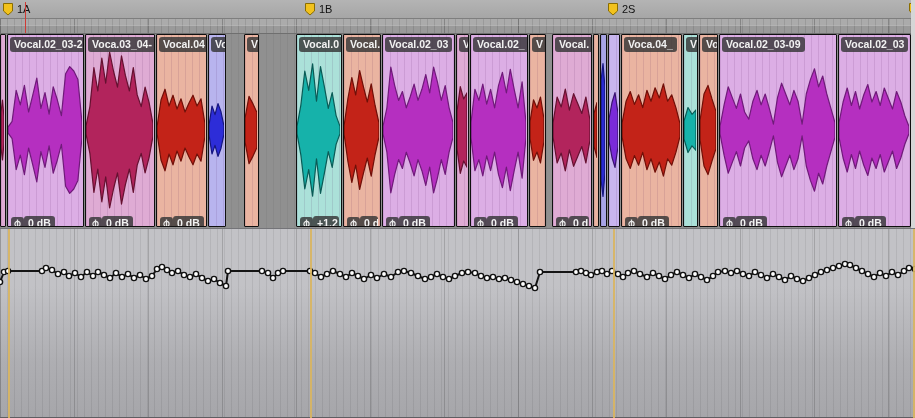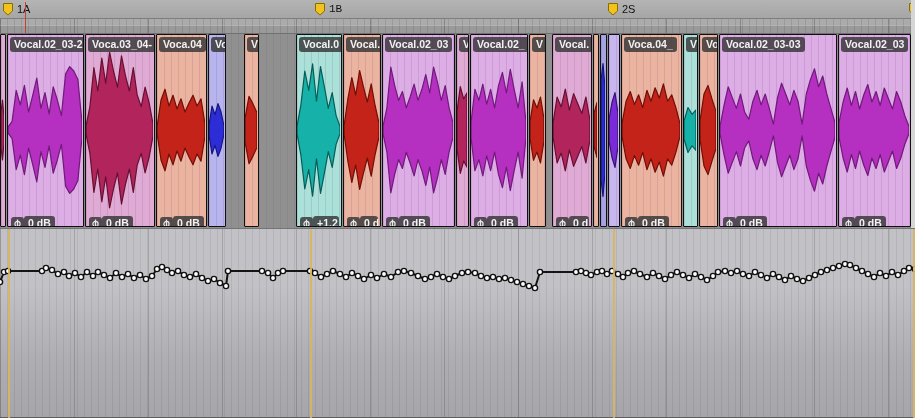--- a/index.html
+++ b/index.html
@@ -79,21 +79,21 @@
 <body>
 
 <div id="stage">
   <div id="marker-strip">
       <div class="marker" style="left: 2px;">
         <svg width="12" height="14">
           <path d="M1.5 1.5 h9 v7.5 l-4.5 4 l-4.5 -4 z" fill="#f2c21d" stroke="#8a6d00" stroke-width="1"></path>
         </svg>
         <span class="marker-label">1A</span>
       </div>
-      <div class="marker" style="left: 314px; font-family: Liberation Mono, monospace;">
+      <div class="marker" style="left: 304px;">
         <svg width="12" height="14">
           <path d="M1.5 1.5 h9 v7.5 l-4.5 4 l-4.5 -4 z" fill="#f2c21d" stroke="#8a6d00" stroke-width="1"></path>
         </svg>
         <span class="marker-label">1B</span>
       </div>
       <div class="marker" style="left: 607px;">
         <svg width="12" height="14">
           <path d="M1.5 1.5 h9 v7.5 l-4.5 4 l-4.5 -4 z" fill="#f2c21d" stroke="#8a6d00" stroke-width="1"></path>
         </svg>
         <span class="marker-label">2S</span>
@@ -150,21 +150,21 @@
           </div>
           <div class="vol-text">0 dB</div>
         </div>
       </div>
       <div class="clip" style="left: 156px; width: 51px; background: rgb(234, 180, 161);">
         <div class="clip-stripes"></div>
         <svg class="wave-svg" width="48" height="190">
           <line x1="0" y1="95" x2="48" y2="95" stroke="#700f08" stroke-width="1"></line>
           <path d="M0 95 L0.0 92.0 L4.0 65.0 L8.0 54.2 L12.0 71.0 L16.0 60.2 L20.0 74.0 L24.0 63.8 L28.0 77.0 L32.0 68.0 L36.0 60.2 L40.0 71.0 L44.0 63.8 L48.0 89.0 L48 95 L48.0 101.0 L44.0 126.2 L40.0 119.0 L36.0 129.8 L32.0 122.0 L28.0 113.0 L24.0 126.2 L20.0 116.0 L16.0 129.8 L12.0 119.0 L8.0 135.8 L4.0 125.0 L0.0 98.0 Z" fill="#c32318" stroke="#700f08" stroke-width="1.2" stroke-linejoin="round"></path>
         </svg>
-        <div class="clip-label">Voca.04</div>
+        <div class="clip-label">Vocal.04</div>
         <div class="vol-badge">
           <div class="knob-box">
             <svg width="9" height="10">
               <line x1="4.5" y1="0.5" x2="4.5" y2="9.5" stroke="#e8e8e8" stroke-width="1.3"></line>
               <circle cx="4.5" cy="5" r="2.6" fill="none" stroke="#e8e8e8" stroke-width="1.2"></circle>
             </svg>
           </div>
           <div class="vol-text">0 dB</div>
         </div>
       </div>
@@ -338,21 +338,21 @@
           <path d="M0 95 L0.0 85.7 L4.0 59.0 L8.0 50.4 L12.0 64.0 L16.0 76.4 L16 95 L16.0 113.6 L12.0 126.0 L8.0 139.6 L4.0 131.0 L0.0 104.3 Z" fill="#c32318" stroke="#700f08" stroke-width="1.2" stroke-linejoin="round"></path>
         </svg>
         <div class="clip-label">Vo</div>
       </div>
       <div class="clip" style="left: 719px; width: 118px; background: rgb(220, 174, 229);">
         <div class="clip-stripes"></div>
         <svg class="wave-svg" width="115" height="190">
           <line x1="0" y1="95" x2="115" y2="95" stroke="#701a7a" stroke-width="1"></line>
           <path d="M0 95 L0.0 91.4 L4.1 69.8 L8.2 51.8 L12.3 62.6 L16.4 73.4 L20.5 59.0 L24.6 77.0 L28.8 84.2 L32.9 66.2 L37.0 55.4 L41.1 69.8 L45.2 59.0 L49.3 73.4 L53.4 89.2 L57.5 62.6 L61.6 48.2 L65.7 59.0 L69.8 69.8 L73.9 55.4 L78.0 66.2 L82.1 89.2 L86.3 59.0 L90.4 44.6 L94.5 33.8 L98.6 51.8 L102.7 41.0 L106.8 59.0 L110.9 73.4 L115.0 87.8 L115 95 L115.0 102.2 L110.9 116.6 L106.8 131.0 L102.7 149.0 L98.6 138.2 L94.5 156.2 L90.4 145.4 L86.3 131.0 L82.1 100.8 L78.0 123.8 L73.9 134.6 L69.8 120.2 L65.7 131.0 L61.6 141.8 L57.5 127.4 L53.4 100.8 L49.3 116.6 L45.2 131.0 L41.1 120.2 L37.0 134.6 L32.9 123.8 L28.8 105.8 L24.6 113.0 L20.5 131.0 L16.4 116.6 L12.3 127.4 L8.2 138.2 L4.1 120.2 L0.0 98.6 Z" fill="#b52fc0" stroke="#701a7a" stroke-width="1.2" stroke-linejoin="round"></path>
         </svg>
-        <div class="clip-label">Vocal.02_03-03</div>
+        <div class="clip-label">Vocal.02_03-09</div>
         <div class="vol-badge">
           <div class="knob-box">
             <svg width="9" height="10">
               <line x1="4.5" y1="0.5" x2="4.5" y2="9.5" stroke="#e8e8e8" stroke-width="1.3"></line>
               <circle cx="4.5" cy="5" r="2.6" fill="none" stroke="#e8e8e8" stroke-width="1.2"></circle>
             </svg>
           </div>
           <div class="vol-text">0 dB</div>
         </div>
       </div>

